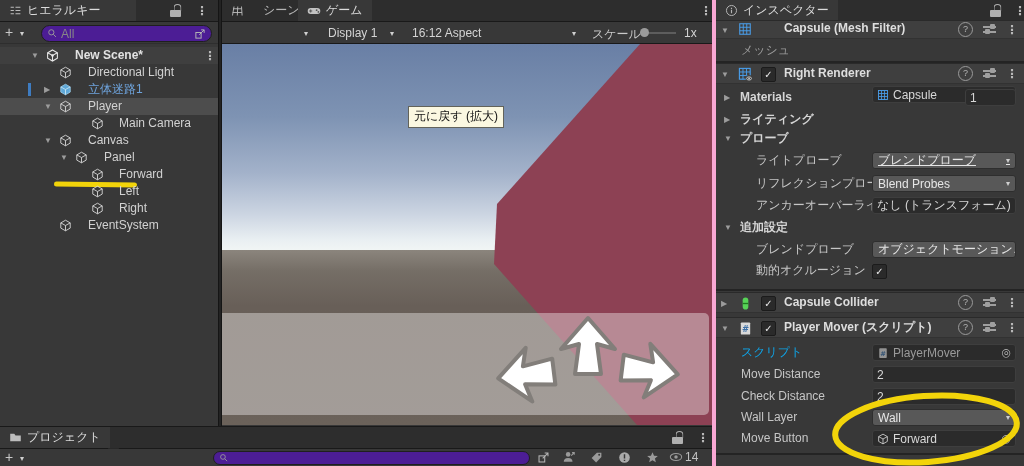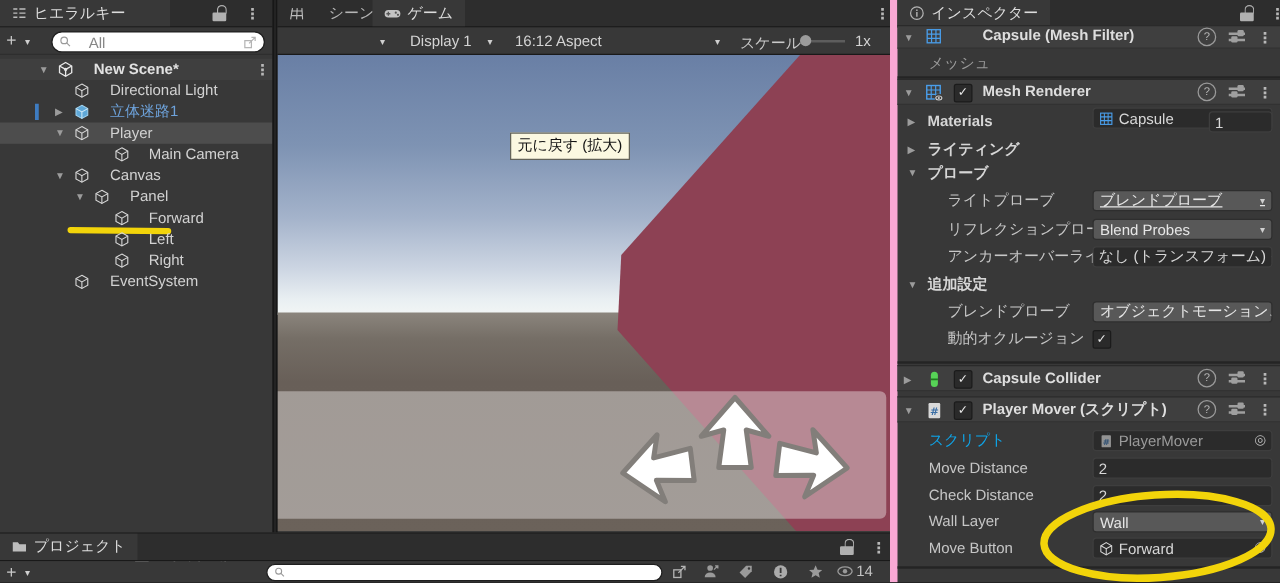--- a/index.html
+++ b/index.html
@@ -20,22 +20,22 @@
       box-sizing:border-box;display:flex;align-items:center;padding:0 4px;color:#d8d8d8;white-space:nowrap;overflow:hidden;gap:4px;}
   .target{margin-left:auto;color:#bdbdbd;font-size:11px;line-height:11px;}
   .ilabel{position:absolute;line-height:17px;color:#c6c6c6;white-space:nowrap;}
   .chead{position:absolute;left:0;width:100%;height:21px;background:#3f3f3f;border-top:1px solid #2a2a2a;
       border-bottom:1px solid #323232;box-sizing:border-box;}
   .chead .title{position:absolute;left:68px;top:0;line-height:19px;font-weight:bold;color:#dedede;white-space:nowrap;}
   .hicons{position:absolute;right:6px;top:2px;display:flex;gap:10px;align-items:center;color:#afafaf;}
   .checkbox{position:absolute;width:13px;height:13px;background:#2a2a2a;border:1px solid #1b1b1b;border-radius:2px;
       color:#e8e8e8;font-size:10px;line-height:13px;text-align:center;}
   .divider{position:absolute;left:0;width:100%;height:2px;background:#242424;}
-  .searchbox{position:absolute;background:#ffffff;border:1px solid #1f1f1f;border-radius:9px;box-sizing:border-box;
-      display:flex;align-items:center;padding:0 5px;gap:13px;color:#8a8a8a;}
+  .searchbox{position:absolute;background:#4c1d95;border:1px solid #1f1f1f;border-radius:9px;box-sizing:border-box;
+      display:flex;align-items:center;padding:0 5px;gap:3px;color:#8a8a8a;}
   .help{width:13px;height:13px;border:1px solid #9a9a9a;border-radius:50%;font-size:9px;line-height:13px;text-align:center;color:#b5b5b5;}
   .preset{position:relative;width:13px;height:11px;}
   .preset i{position:absolute;left:0;width:13px;height:2px;background:#9f9f9f;}
   .preset i b{position:absolute;top:-2px;width:5px;height:5px;background:#9f9f9f;border-radius:1px;}
   .lock{position:relative;width:11px;height:13px;}
   .lock .body{position:absolute;left:0;bottom:0;width:11px;height:7px;background:#b0b0b0;border-radius:1px;}
   .lock .shackle{position:absolute;left:2px;top:0;width:6px;height:6px;border:1.5px solid #b0b0b0;border-bottom:none;
       border-radius:4px 4px 0 0;transform:translateX(1.5px);}
   .vline{position:absolute;background:#141414;}
   svg.sym{display:block;}
@@ -287,21 +287,21 @@
         <path transform="translate(96,36)" d="M0 -28 L27 3 L9 -2 L13 28 L-13 28 L-9 -2 L-27 3 Z"></path>
         <path transform="translate(158,61) rotate(97)" d="M0 -28 L27 3 L9 -2 L13 28 L-13 28 L-9 -2 L-27 3 Z"></path>
       </g>
     </svg>
   </div>
 
   <div class="abs" style="left:408px;top:106px;background:#fbf8e1;border:1px solid #63635a;color:#141414;padding:1px 5px 2px;white-space:nowrap;">
     <span>元に戻す (拡大)</span>
   </div>
 
-  <div class="abs" style="left:712px;top:0;width:312px;height:466px;background:#383838;border-left:6px solid #f9a8d4;box-sizing:border-box;">
+  <div class="abs" style="left:712px;top:0;width:312px;height:466px;background:#383838;border-left:4px solid #f9a8d4;box-sizing:border-box;">
     <div class="tabbar" style="left:0;top:0;width:310px;height:22px;">
       <div class="tab active" style="left:0;">
         <svg class="sym" width="13" height="13">
             <use href="#infoicon"></use>
           </svg>
         <span>インスペクター</span>
       </div>
       <div class="abs lock" style="left:274px;top:4px;">
           <i class="shackle"></i>
           <i class="body"></i>
@@ -338,21 +338,21 @@
     </div>
 
     <div class="divider" style="top:61px;"></div>
 
     <div class="chead" style="top:63px;">
       <span class="fold" style="left:5px;top:2px;">▼</span>
       <svg class="sym abs" width="15" height="15" style="left:22px;top:3px;">
           <use href="#grideye"></use>
         </svg>
       <span class="checkbox" style="left:45px;top:3px;">✓</span>
-      <span class="title">Mesh Renderer</span>
+      <span class="title">Right Renderer</span>
       <div class="hicons">
         <span class="help">?</span>
         <span class="preset">
             <i style="top:2px;">
               <b style="left:7px;"></b>
             </i>
             <i style="top:7px;">
               <b style="left:2px;"></b>
             </i>
           </span>

